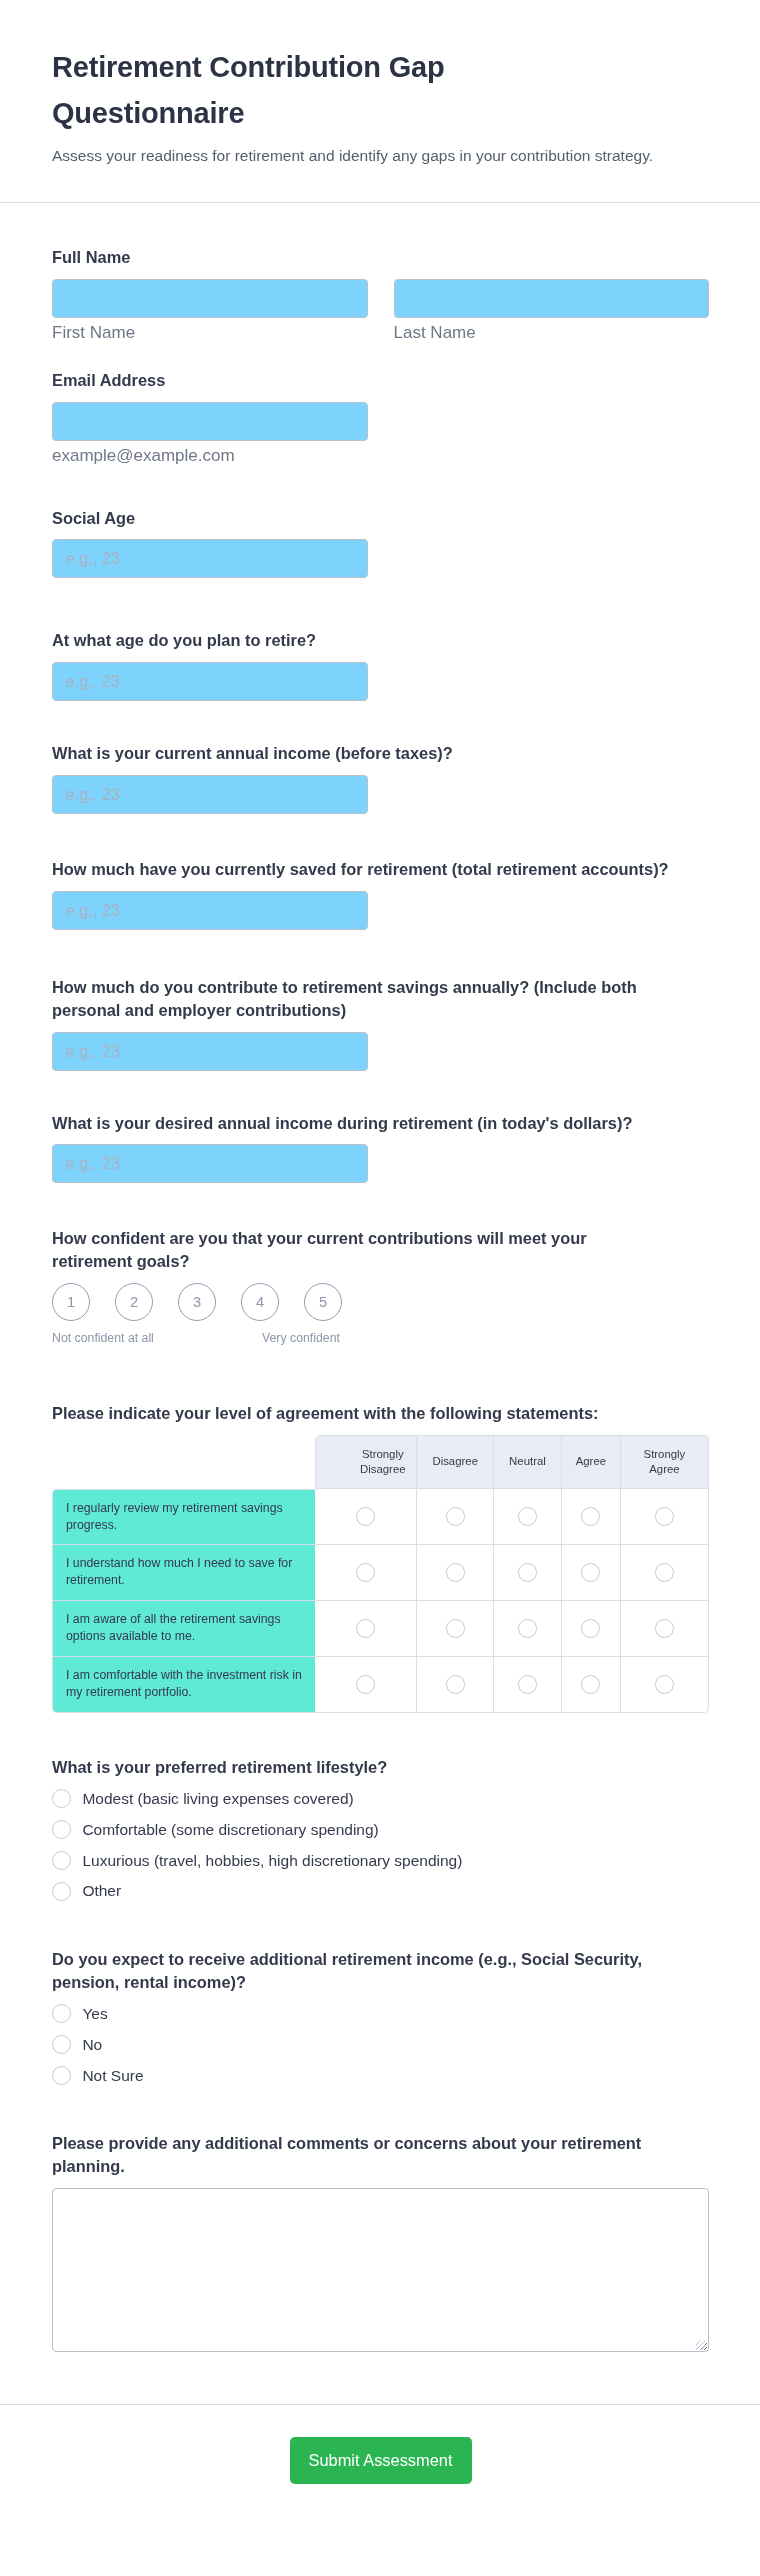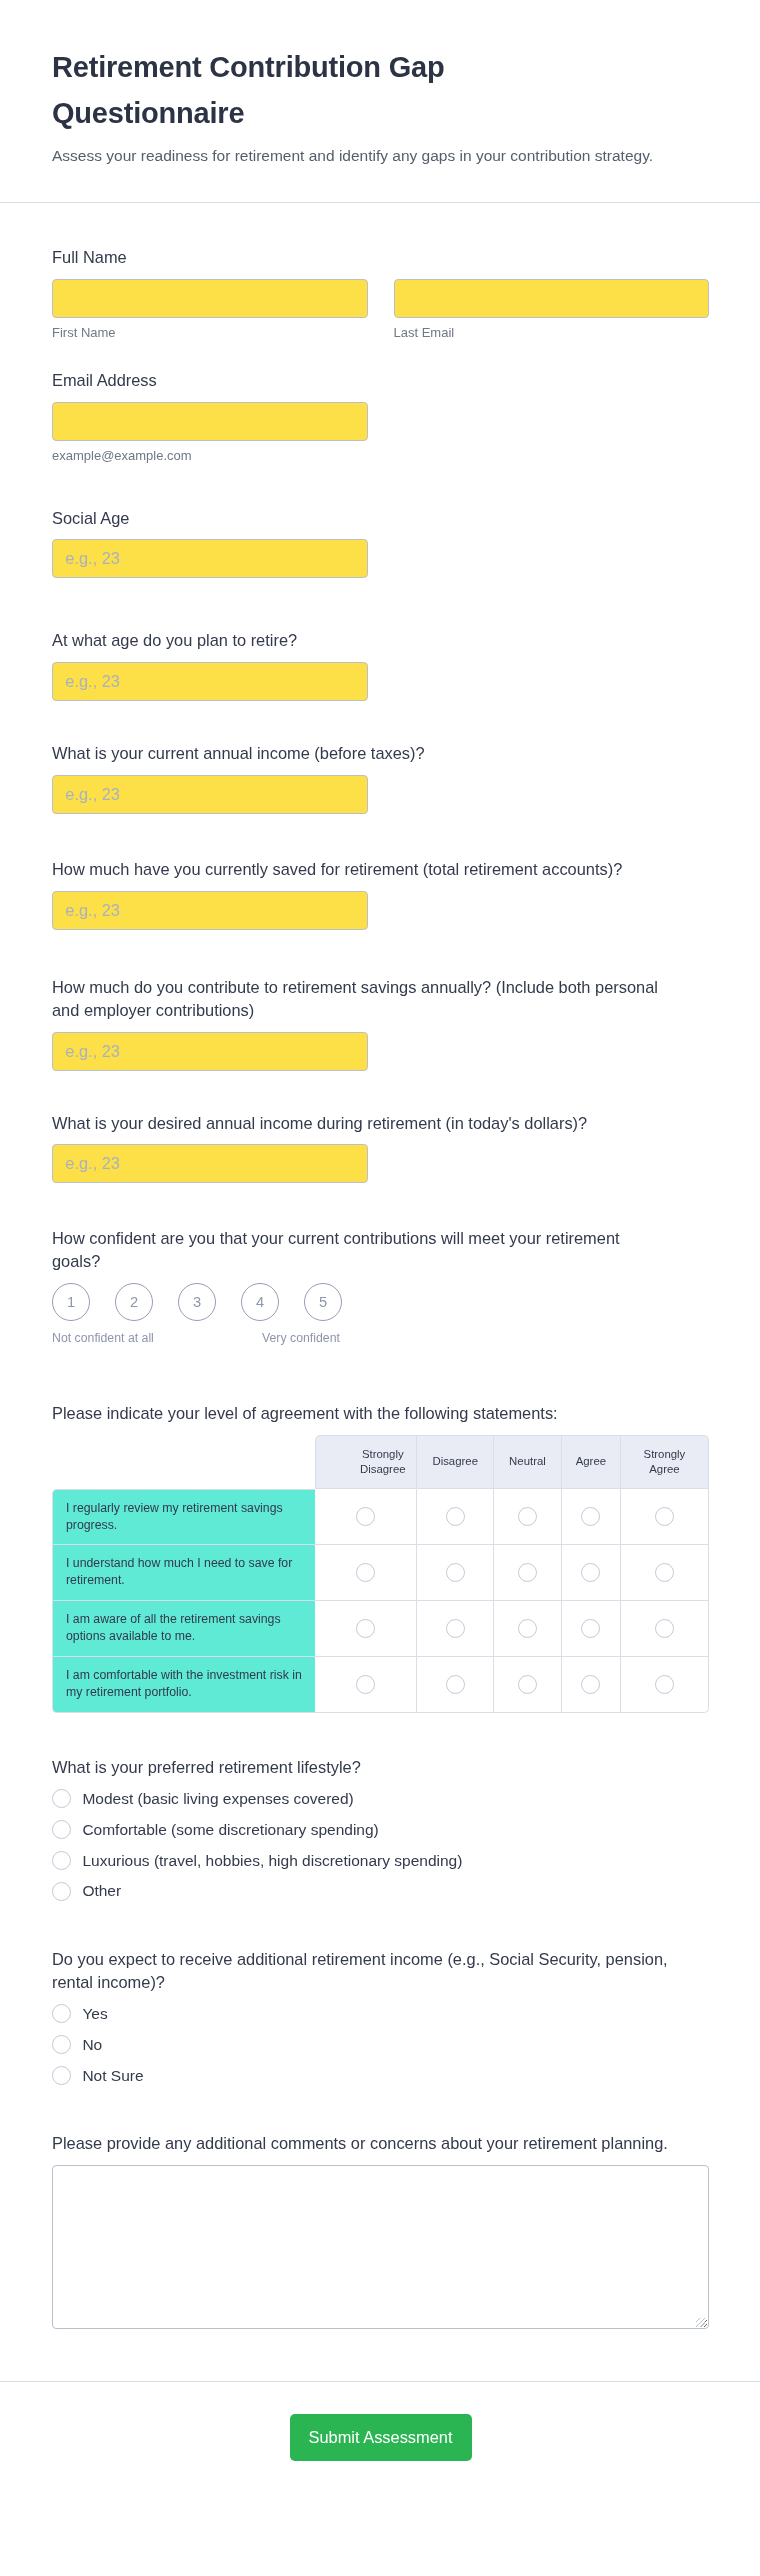--- a/index.html
+++ b/index.html
@@ -6,30 +6,30 @@
   body{font-family:"Liberation Sans","DejaVu Sans",sans-serif;color:#2c3345;}
   .page{width:761px;min-height:2576px;margin:0 auto;background:#fff;box-sizing:border-box;}
 
   
   .form-header{padding:44px 52px 34px;border-bottom:0.8px solid #d8dee7;}
   .form-title{margin:0;font-size:29px;line-height:46px;font-weight:700;color:#2c3345;max-width:556px;letter-spacing:-0.2px;}
   .form-subtitle{margin:8.2px 0 0;font-size:15.5px;line-height:24px;color:#545e6c;max-width:613px;}
 
   
   .form-body{padding:43px 52px 0;}
-  .q-label{font-size:16.4px;line-height:23px;font-weight:400;color:#333a4c;max-width:630px;margin:0 0 9.8px;}
+  .q-label{font-size:16.4px;line-height:23px;font-weight:700;color:#333a4c;max-width:630px;margin:0 0 9.8px;}
   .q-label.narrow{max-width:597px;}
   .field{margin-bottom:43px;}
 
   .two-col{display:grid;grid-template-columns:1fr 1fr;column-gap:26px;}
   .text-input{box-sizing:border-box;height:39px;width:100%;border:0.8px solid #b9c0cc;border-radius:4.1px;
-    padding:0 12.3px;font-size:16.4px;color:#2c3345;font-family:inherit;background:#fde047;outline:none;}
+    padding:0 12.3px;font-size:16.4px;color:#2c3345;font-family:inherit;background:#7dd3fc;outline:none;}
   .text-input::placeholder{color:#aab1bf;}
   .half{width:calc(50% - 13px);}
-  .sublabel{font-size:13px;line-height:14.7px;color:#6f7887;margin-top:8.2px;}
+  .sublabel{font-size:17px;line-height:14.7px;color:#6f7887;margin-top:8.2px;}
 
   
   .scale-row{display:flex;gap:25px;margin-top:6.5px;}
   .scale-circle{width:38px;height:38px;border:0.8px solid #959eb3;border-radius:50%;box-sizing:border-box;
     display:flex;align-items:center;justify-content:center;font-size:14.7px;color:#8d96ab;background:#fff;cursor:pointer;}
   .scale-labels{position:relative;height:33px;margin-top:9.8px;font-size:12.3px;line-height:15.5px;color:#8d96ab;}
   .scale-labels .min{position:absolute;left:0;top:0;width:110px;}
   .scale-labels .max{position:absolute;left:210px;top:0;}
 
   
@@ -88,21 +88,21 @@
   <main class="form-body">
 
     <div class="field" style="margin-bottom:28px;">
       <div class="q-label">Full Name</div>
       <div class="two-col">
         <input class="text-input" type="text" value="" style="">
         <input class="text-input" type="text" value="" style="">
       </div>
       <div class="two-col">
         <div class="sublabel">First Name</div>
-        <div class="sublabel">Last Email</div>
+        <div class="sublabel">Last Name</div>
       </div>
     </div>
 
     <div class="field">
       <div class="q-label">Email Address</div>
       <input class="text-input half" type="text" value="" style="">
       <div class="sublabel">example@example.com</div>
     </div>
 
     <div class="field" style="margin-bottom:51px;">

